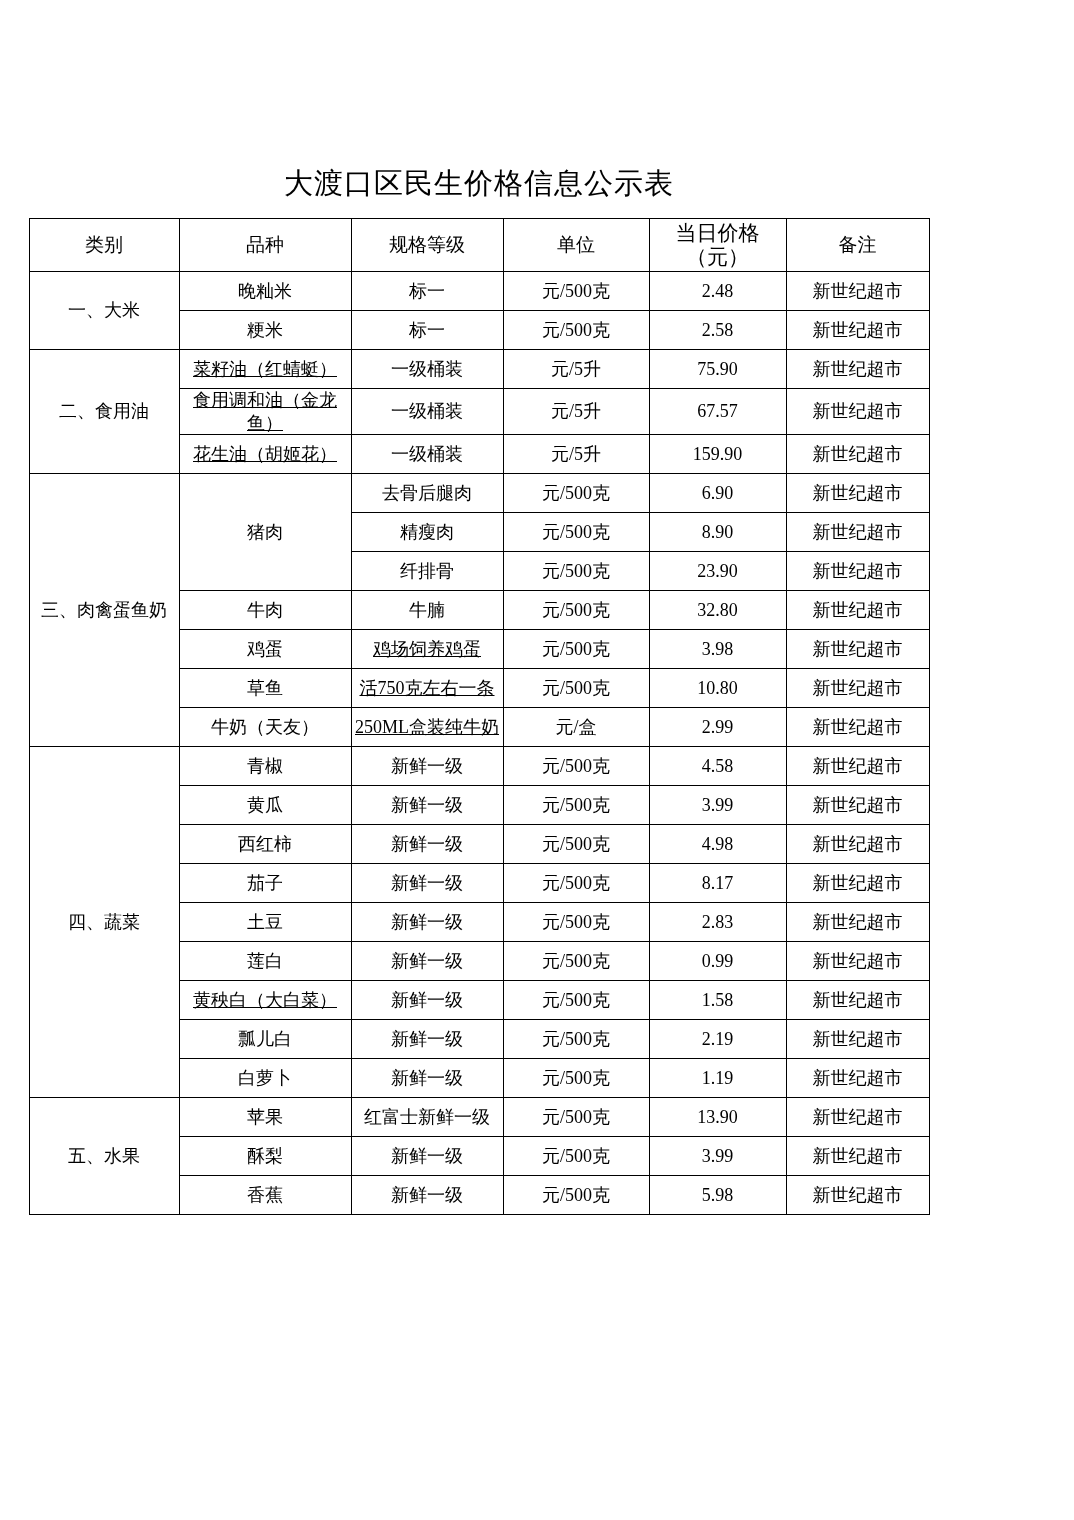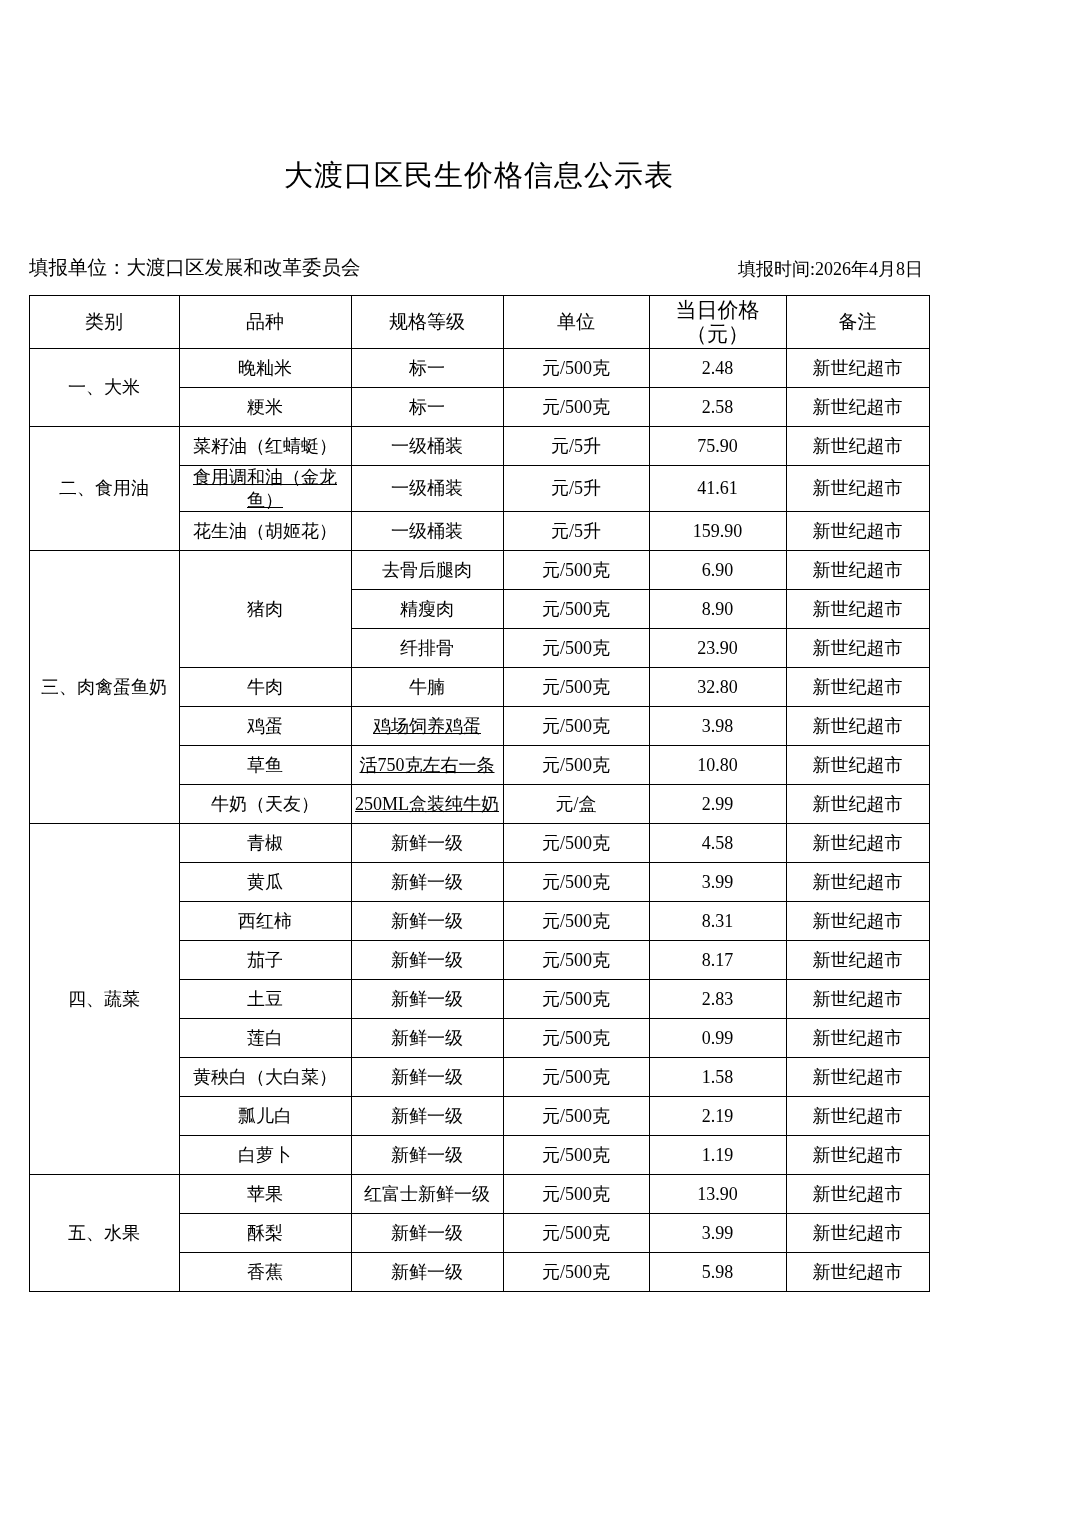--- a/index.html
+++ b/index.html
@@ -11,21 +11,21 @@
     width: 1074px;
     height: 1520px;
     font-family: "Liberation Serif", "DejaVu Serif", serif;
     color: #000000;
     position: relative;
   }
   .page {
     width: 958px;
     height: 1520px;
     box-sizing: border-box;
-    padding: 8px;
+    padding: 16px;
     position: relative;
   }
   .doc-title {
     text-align: center;
     font-size: 29px;
     font-weight: normal;
     letter-spacing: 1px;
     margin: 0;
     padding-top: 148px;
     font-family: "Liberation Serif", "DejaVu Serif", serif;
@@ -74,39 +74,36 @@
   }
   .cat-cell {
     font-size: 19px;
   }
   .small-txt {
     font-size: 15px;
     text-decoration: underline;
   }
   .med-txt {
     font-size: 16px;
+    text-decoration: underline;
   }
   col.c-cat { width: 150px; }
   col.c-var { width: 172px; }
   col.c-spec { width: 152px; }
   col.c-unit { width: 146px; }
   col.c-price { width: 137px; }
   col.c-note { width: 143px; }
 </style>
 </head>
 <body>
 
 <div class="page">
 
   <h1 class="doc-title">大渡口区民生价格信息公示表</h1>
 
-  <div class="meta-row">
-    <div class="meta-left">填报单位：大渡口区发展和改革委员会</div>
-    <div class="meta-right">填报时间:2026年4月8日</div>
-  </div>
 
   <table class="price-table">
     <colgroup>
       <col class="c-cat">
         <col class="c-var">
         <col class="c-spec">
         <col class="c-unit">
         <col class="c-price">
         <col class="c-note">
     </colgroup>
@@ -144,21 +141,21 @@
           <td class="med-txt">菜籽油（红蜻蜓）</td>
           <td>一级桶装</td>
           <td>元/5升</td>
           <td>75.90</td>
           <td>新世纪超市</td>
         </tr>
         <tr>
           <td class="small-txt">食用调和油（金龙鱼）</td>
           <td>一级桶装</td>
           <td>元/5升</td>
-          <td>41.61</td>
+          <td>67.57</td>
           <td>新世纪超市</td>
         </tr>
         <tr>
           <td class="med-txt">花生油（胡姬花）</td>
           <td>一级桶装</td>
           <td>元/5升</td>
           <td>159.90</td>
           <td>新世纪超市</td>
         </tr>
         <tr>
@@ -221,21 +218,21 @@
           <td>黄瓜</td>
           <td>新鲜一级</td>
           <td>元/500克</td>
           <td>3.99</td>
           <td>新世纪超市</td>
         </tr>
         <tr>
           <td>西红柿</td>
           <td>新鲜一级</td>
           <td>元/500克</td>
-          <td>8.31</td>
+          <td>4.98</td>
           <td>新世纪超市</td>
         </tr>
         <tr>
           <td>茄子</td>
           <td>新鲜一级</td>
           <td>元/500克</td>
           <td>8.17</td>
           <td>新世纪超市</td>
         </tr>
         <tr>

